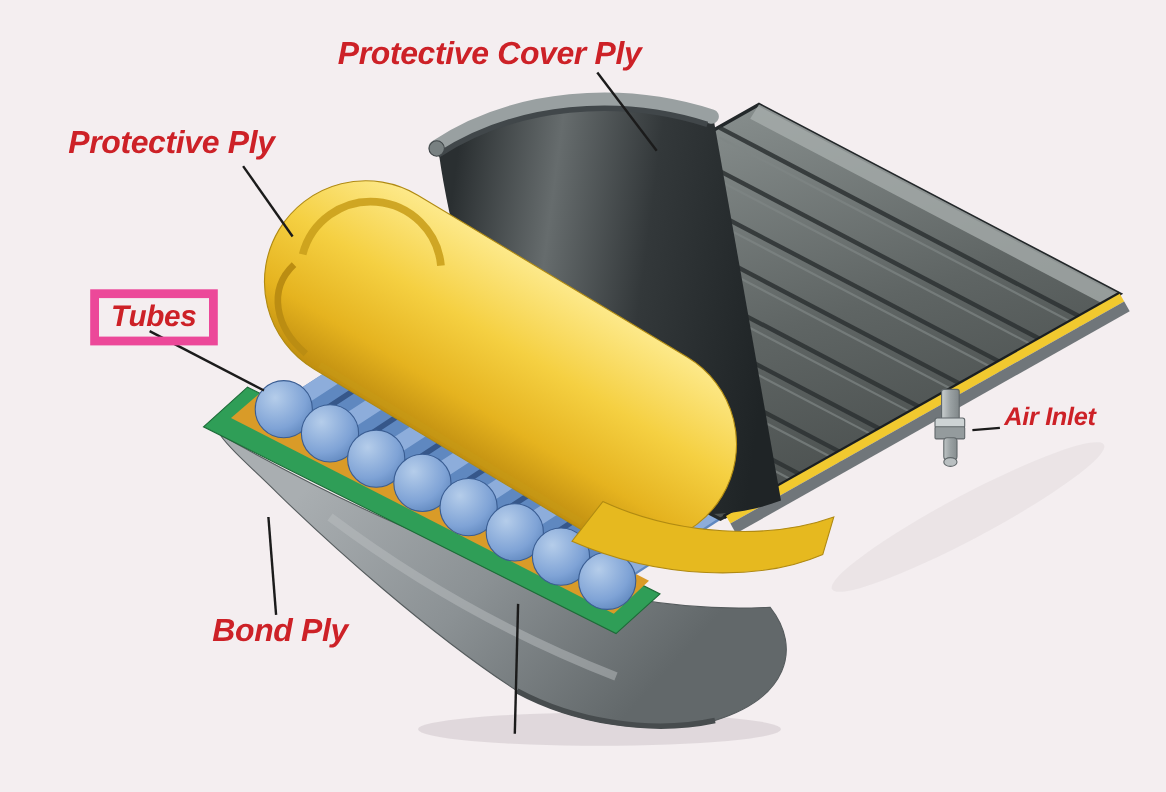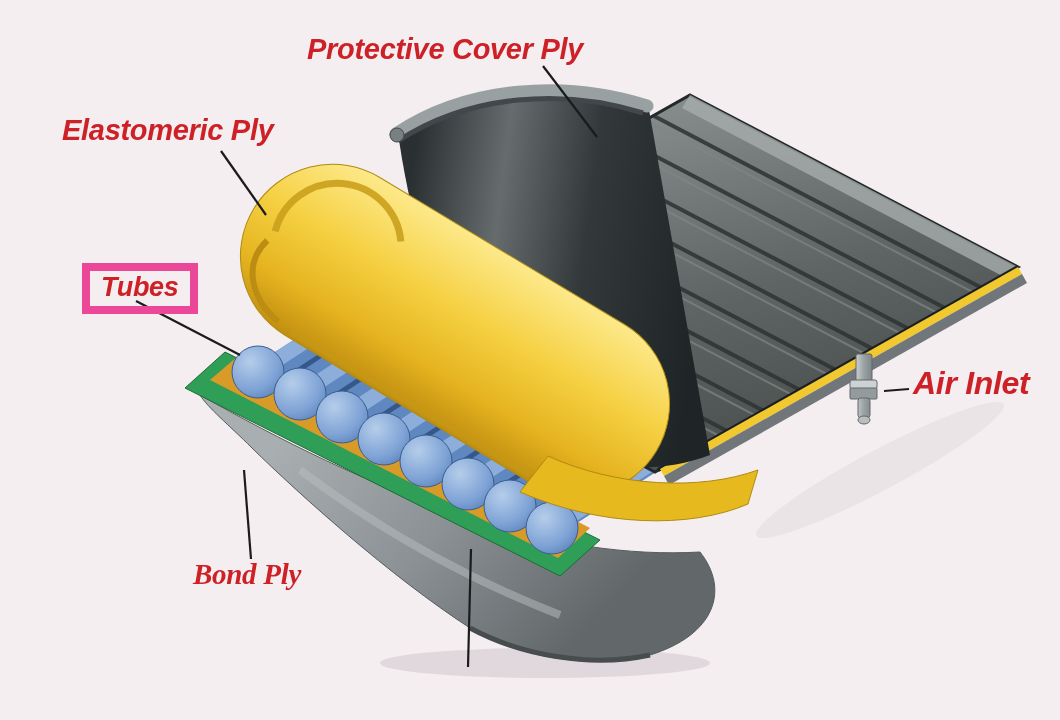--- a/index.html
+++ b/index.html
@@ -8,22 +8,22 @@
     background:#f4eef0;font-family:"Liberation Sans",sans-serif;
   }
   .stage svg{position:absolute;left:0;top:0;}
   .label{
     position:absolute;color:#cd2127;font-weight:bold;font-style:italic;
     font-size:29px;white-space:nowrap;letter-spacing:-0.3px;
   }
   .label-protective{left:307px;top:33px;}
   .label-elastomeric{left:62px;top:114px;}
   .label-tubes{left:82px;top:263px;font-size:27px;border:8px solid #ec4899;padding:1px 11px 3px 11px;}
-  .label-air{left:913px;top:365px;font-size:32px;text-align:right;}
-  .label-bond{left:193px;top:558px;font-family:Liberation Serif, serif;}
+  .label-air{left:913px;top:365px;font-size:23px;text-align:right;}
+  .label-bond{left:193px;top:558px;}
   .label-edge{left:271px;top:668px;}
 </style>
 </head>
 <body>
 
 <div class="stage">
 
   <svg width="1060" height="720" viewBox="0 0 1060 720">
     <defs>
       <linearGradient id="gradPanel" gradientUnits="userSpaceOnUse" x1="700" y1="90" x2="820" y2="480">
@@ -166,18 +166,18 @@
       <line x1="543" y1="66" x2="597" y2="137" stroke="#1b1b1b"></line>
       <line x1="221" y1="151" x2="266" y2="215" stroke="#1b1b1b"></line>
       <line x1="136" y1="301" x2="240" y2="355" stroke="#1b1b1b"></line>
       <line x1="884" y1="391" x2="909" y2="389" stroke="#1b1b1b"></line>
       <line x1="251" y1="559" x2="244" y2="470" stroke="#1b1b1b"></line>
       <line x1="468" y1="667" x2="471" y2="549" stroke="#1b1b1b"></line>
     </g>
   </svg>
 
   <div class="label label-protective">Protective Cover Ply</div>
-  <div class="label label-elastomeric">Elastomeric Ply</div>
+  <div class="label label-elastomeric">Protective Ply</div>
   <div class="label label-tubes">Tubes</div>
   <div class="label label-air">Air Inlet</div>
   <div class="label label-bond">Bond Ply</div>
 
 </div>
 
 </body></html>

